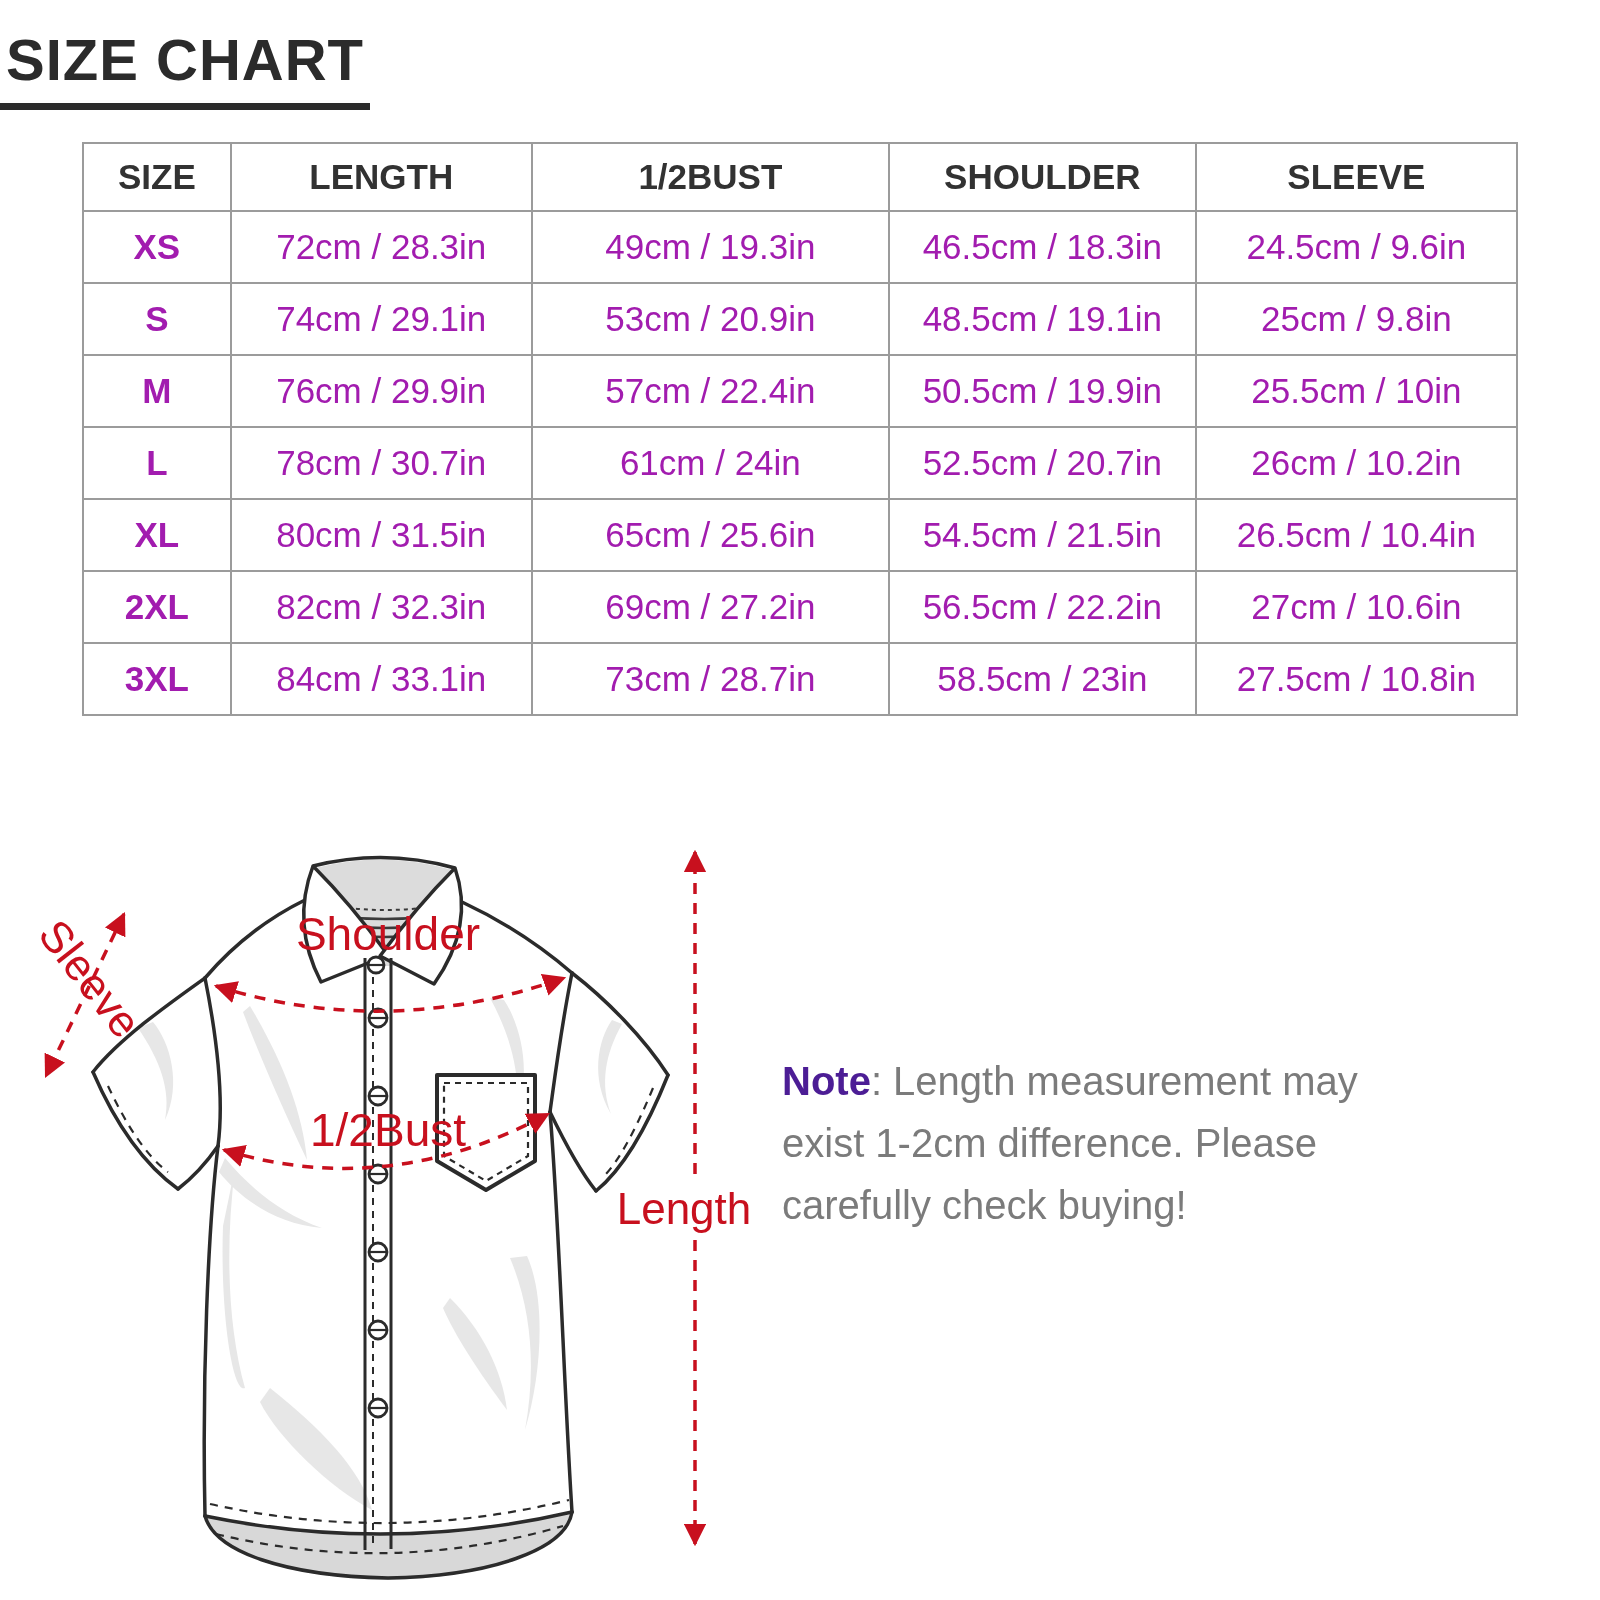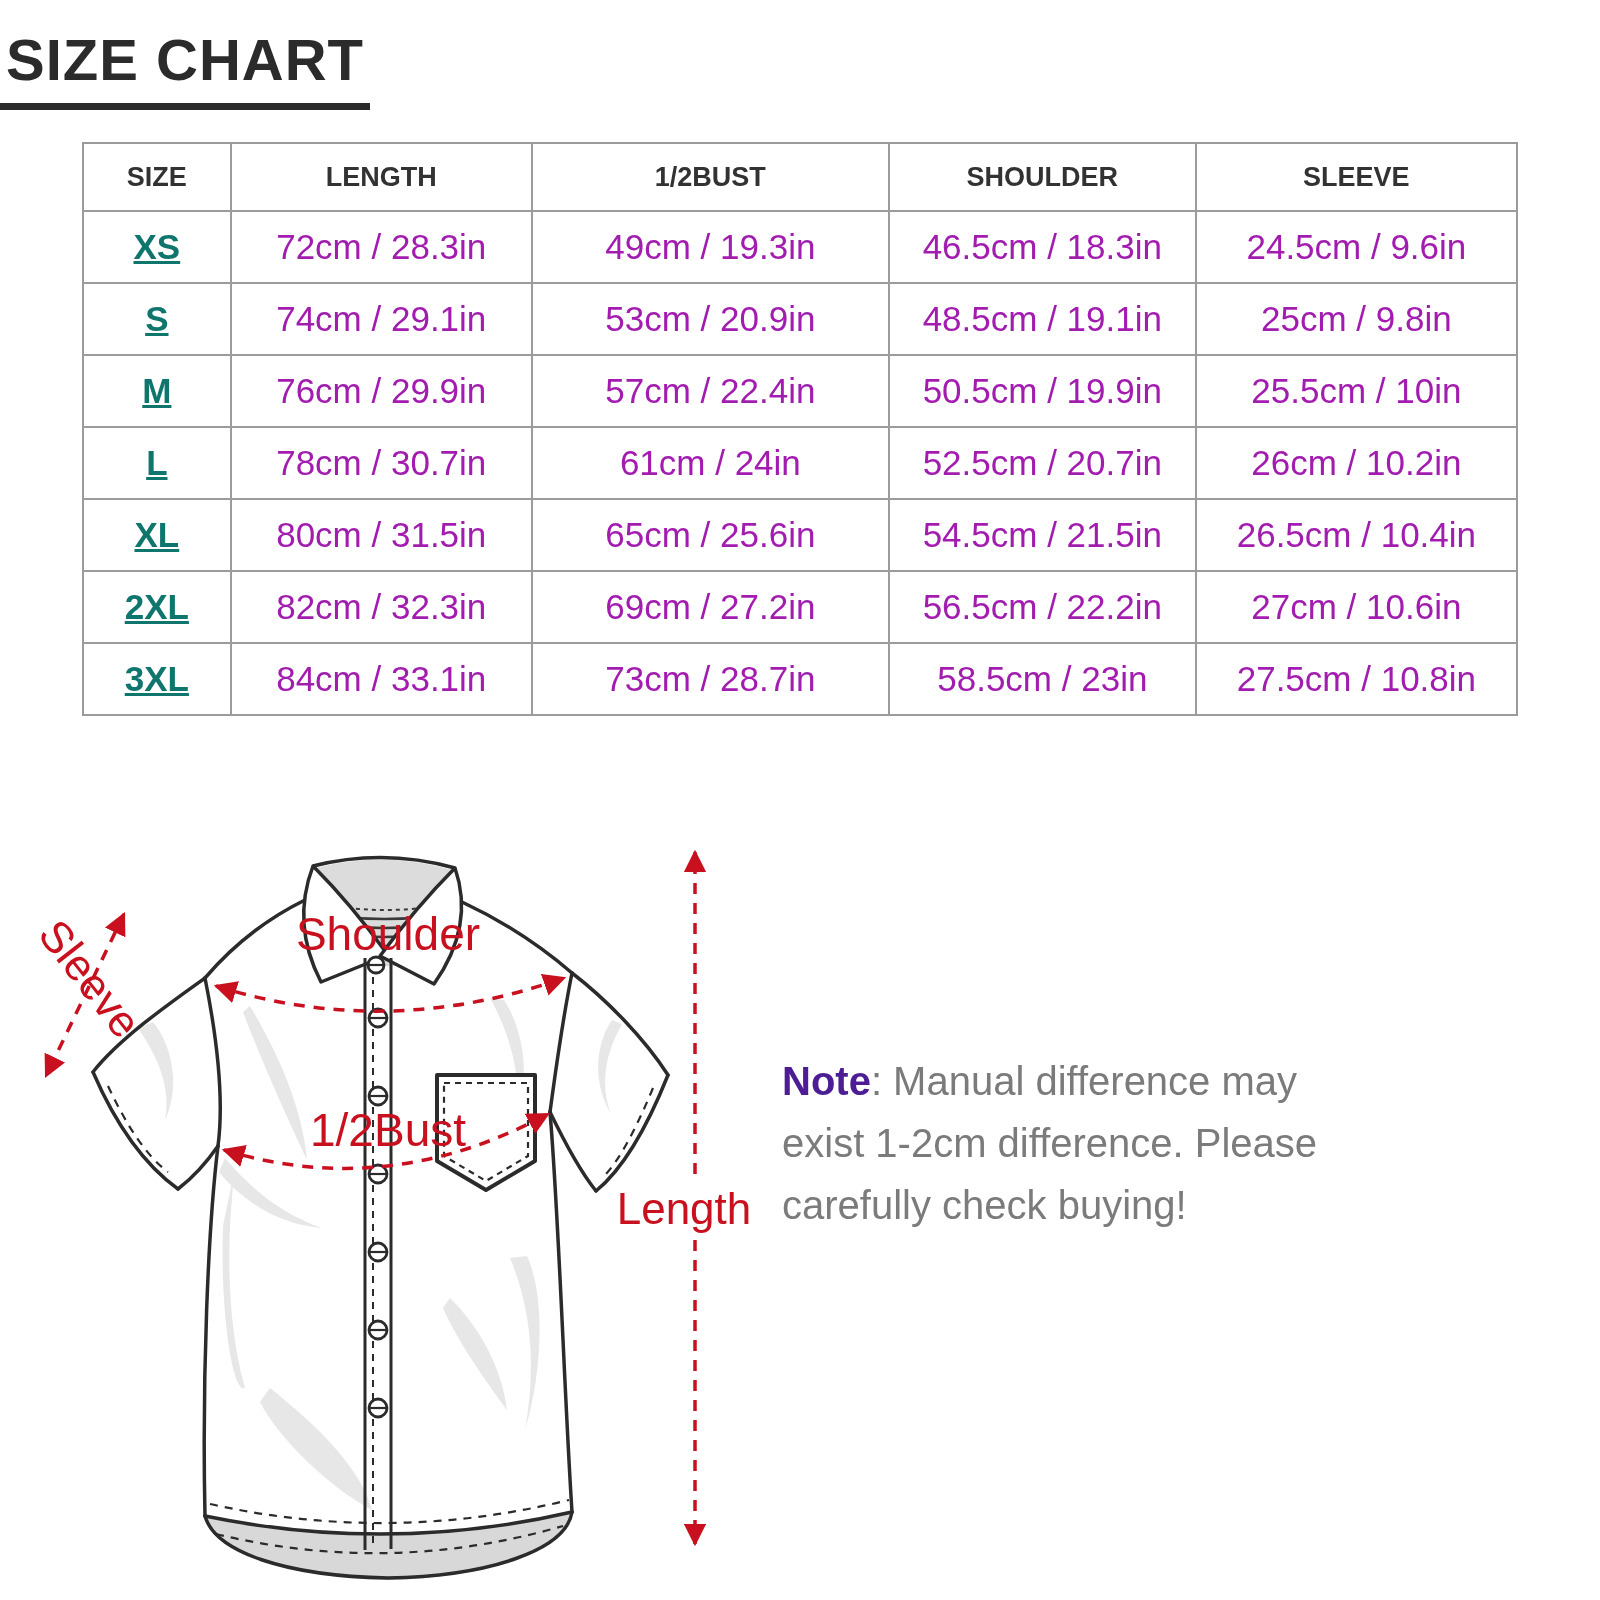--- a/index.html
+++ b/index.html
@@ -13,23 +13,23 @@
     letter-spacing:1px;border-bottom:7px solid #2b2b2b;padding:0 6px 10px 6px;
   }
   table.size-table{
     position:absolute;left:82px;top:142px;width:1436px;
     border-collapse:collapse;table-layout:fixed;
   }
   .size-table th,.size-table td{
     border:2px solid #9b9b9b;text-align:center;vertical-align:middle;
     padding:0;overflow:hidden;white-space:nowrap;
   }
-  .size-table th{height:66px;font-size:27px;font-weight:bold;color:#323232;}
+  .size-table th{height:66px;font-size:35px;font-weight:bold;color:#323232;}
   .size-table td{height:70px;font-size:35px;font-weight:normal;color:#a21caf;}
-  .size-table td.size-cell{font-weight:bold;color:#0f766e;text-decoration:underline;}
+  .size-table td.size-cell{font-weight:bold;color:#a21caf;}
   .shirt-svg{position:absolute;left:20px;top:828px;width:760px;height:772px;}
   .note{
     position:absolute;left:782px;top:1050px;width:710px;
     font-size:40px;line-height:62px;color:#7b7b7b;
   }
   .note .note-label{font-weight:bold;color:#4c1d95;}
 </style>
 </head>
 <body>
 
@@ -212,16 +212,16 @@
     <g fill="#c8101e" font-family="Liberation Sans, sans-serif">
       <text transform="translate(58,160) rotate(52)" text-anchor="middle" font-size="44">Sleeve</text>
       <text x="368" y="122" text-anchor="middle" font-size="46">Shoulder</text>
       <text x="368" y="318" text-anchor="middle" font-size="46">1/2Bust</text>
       <text x="664" y="396" text-anchor="middle" font-size="44">Length</text>
     </g>
   </g>
 </svg>
 
 <div class="note">
-  <div><span class="note-label">Note</span><span>: Manual difference may</span></div>
+  <div><span class="note-label">Note</span><span>: Length measurement may</span></div>
   <div>exist 1-2cm difference. Please</div>
   <div>carefully check buying!</div>
 </div>
 
 </body></html>

